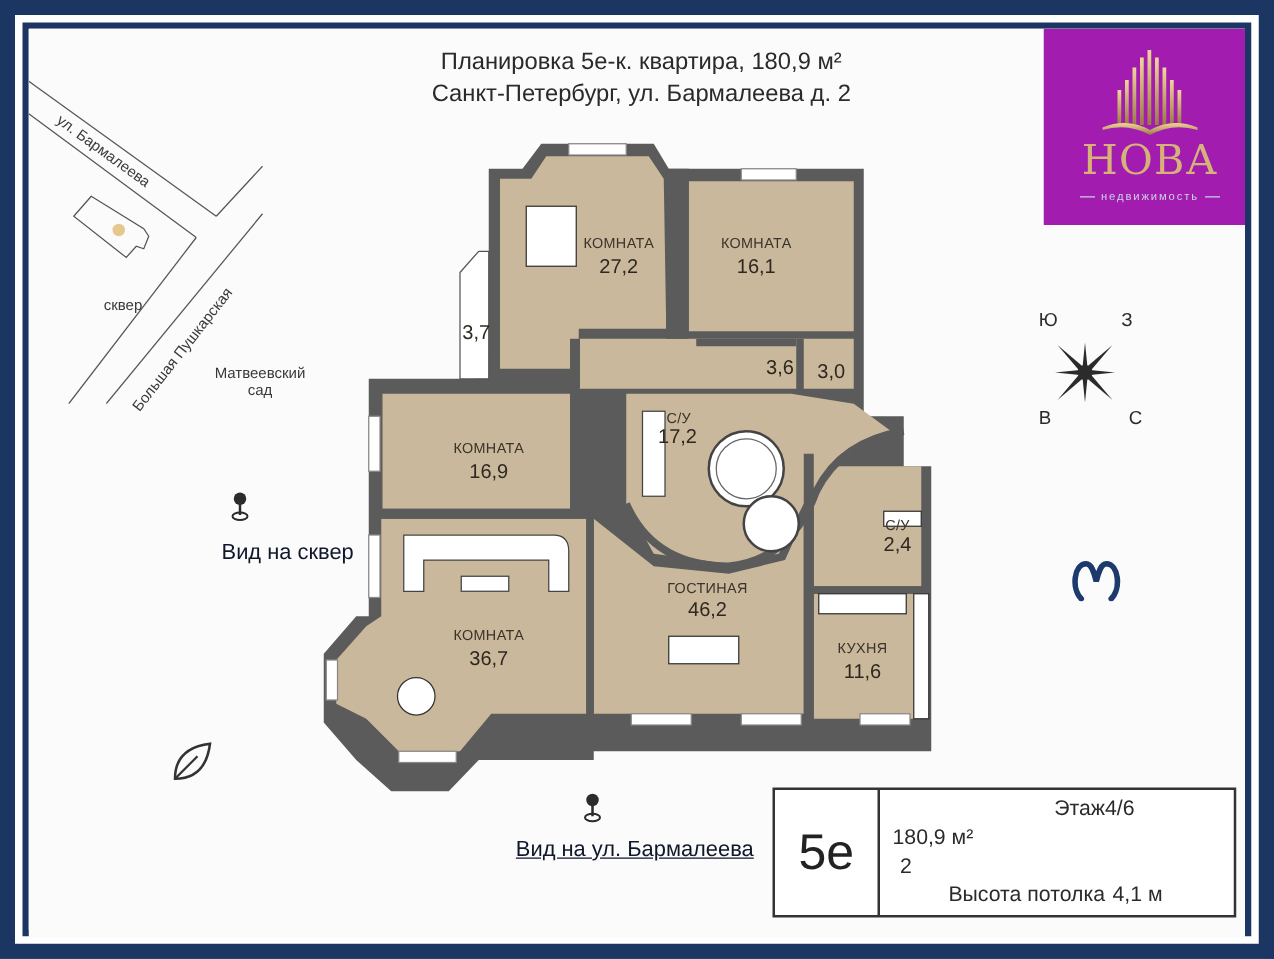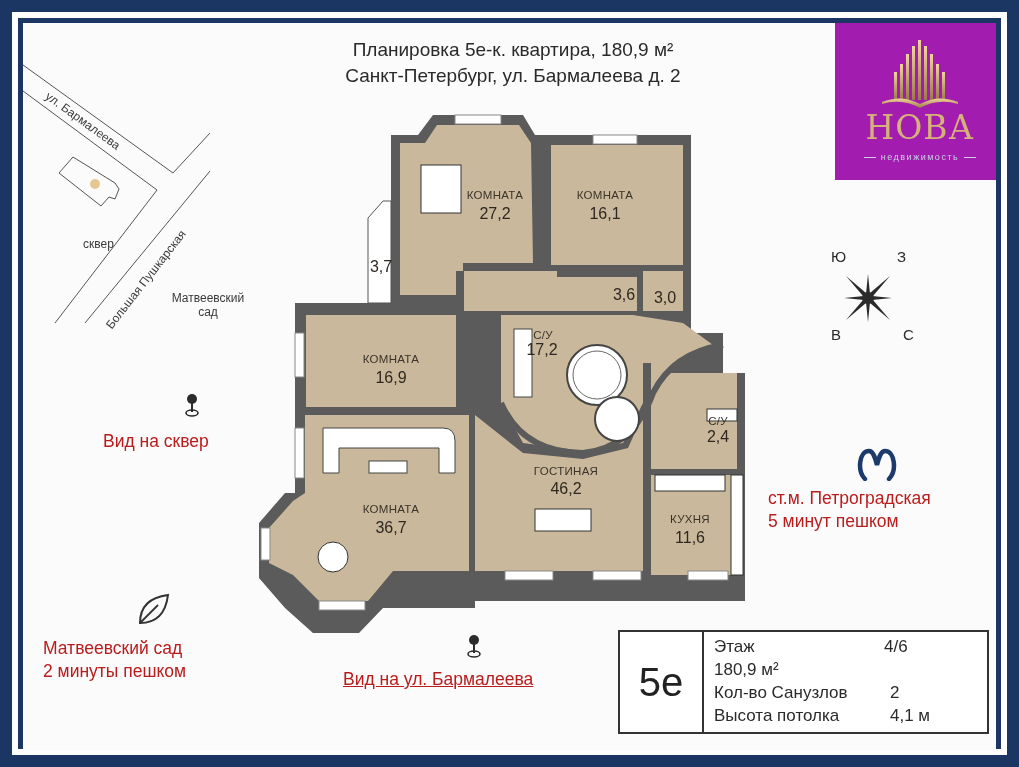--- a/index.html
+++ b/index.html
@@ -13,27 +13,27 @@
   .title { position: absolute; left: 280px; top: 14px; width: 420px; text-align: center; font-size: 19px; line-height: 26px; color: #2a2a2a; }
 
   .logo { position: absolute; left: 812px; top: -8px; width: 170px; height: 165px; background: #a21caf; }
   .logo-word { position: absolute; left: 0; width: 170px; top: 93px; text-align: center; font-family: "DejaVu Serif", "Liberation Serif", serif; font-size: 33px; letter-spacing: 1px; color: #d6b27a; }
   .logo-sub { position: absolute; left: 0; width: 170px; top: 137px; text-align: center; font-size: 9px; letter-spacing: 1.5px; color: #c9d2e3; }
   .logo-sub:before, .logo-sub:after { content: ""; display: inline-block; width: 12px; height: 1px; background: #c9d2e3; vertical-align: middle; margin: 0 5px; }
 
   .map-label { position: absolute; font-size: 12px; color: #3a3a3a; }
   .rot { transform-origin: left top; white-space: nowrap; }
 
-  .poi-text { position: absolute; text-align: left; font-size: 17.5px; line-height: 23px; color: #b91c1c; }
+  .poi-text { position: absolute; text-align: right; font-size: 17.5px; line-height: 23px; color: #0f172a; }
 
   .info-box { position: absolute; left: 595px; top: 607px; width: 371px; height: 104px; border: 2px solid #333; background: #fff; }
   .info-big { position: absolute; left: 0; top: 0; width: 84px; height: 100px; border-right: 2px solid #333; font-size: 40px; line-height: 100px; text-align: center; color: #222; }
   .info-rows { position: absolute; left: 94px; top: 3px; width: 270px; }
   .info-row { display: flex; font-size: 17px; line-height: 23px; color: #2a2a2a; }
-  .info-row .k { width: 170px; }
+  .info-row .k { width: 170px; text-align: right; }
   .info-row .v { flex: 1; }
 
   .room-label { position: absolute; text-align: center; font-size: 11.5px; color: #3b342b; letter-spacing: 0.3px; }
   .room-area { position: absolute; text-align: center; font-size: 16px; color: #2e2820; }
 </style>
 </head>
 <body>
 
 <div class="frame-outer"></div>
 <div class="frame-inner"></div>
@@ -219,45 +219,36 @@
     <circle cx="8" cy="6" r="5" fill="#2b2b2b"></circle>
     <rect x="7" y="10" width="2" height="9" fill="#2b2b2b"></rect>
     <ellipse cx="8" cy="20" rx="6" ry="3" fill="none" stroke="#2b2b2b" stroke-width="1.6"></ellipse>
   </svg>
   <div class="poi-text" style="left:320px;top:645px;width:260px;text-decoration:underline;">Вид на ул. Бармалеева</div>
 
   <svg class="abs" style="left:113px;top:568px" width="36" height="36" viewBox="0 0 36 36">
     <path d="M4 32 C4 14 16 6 32 4 C30 20 22 32 4 32 Z" fill="none" stroke="#333" stroke-width="2"></path>
     <line x1="4" y1="32" x2="22" y2="14" stroke="#333" stroke-width="1.8"></line>
   </svg>
-  <div class="poi-text" style="left:20px;top:614px;width:220px;">
-    <div>Матвеевский сад</div>
-    <div>2 минуты пешком</div>
-  </div>
 
   <svg class="abs" style="left:832px;top:424px" width="44" height="34" viewBox="0 0 44 34">
     <path d="M10 32 C2 24 4 4 14 4 C18 4 20 10 22 18 C24 10 26 4 30 4 C40 4 42 24 34 32" fill="none" stroke="#1d3a6c" stroke-width="4.5" stroke-linecap="round"></path>
   </svg>
-  <div class="poi-text" style="left:745px;top:464px;width:220px;">
-    <div>ст.м. Петроградская</div>
-    <div>5 минут пешком</div>
-  </div>
 
   <div class="info-box">
     <div class="info-big">5е</div>
     <div class="info-rows">
       <div class="info-row">
         <span class="k">Этаж</span>
         <span class="v">4/6</span>
       </div>
       <div class="info-row">
         <span class="v">180,9 м²</span>
       </div>
       <div class="info-row">
-        <span class="k">Кол-во Санузлов</span>
         <span class="v" style="padding-left:6px;">2</span>
       </div>
       <div class="info-row">
         <span class="k">Высота потолка</span>
         <span class="v" style="padding-left:6px;">4,1 м</span>
       </div>
     </div>
   </div>
 
 </div>

